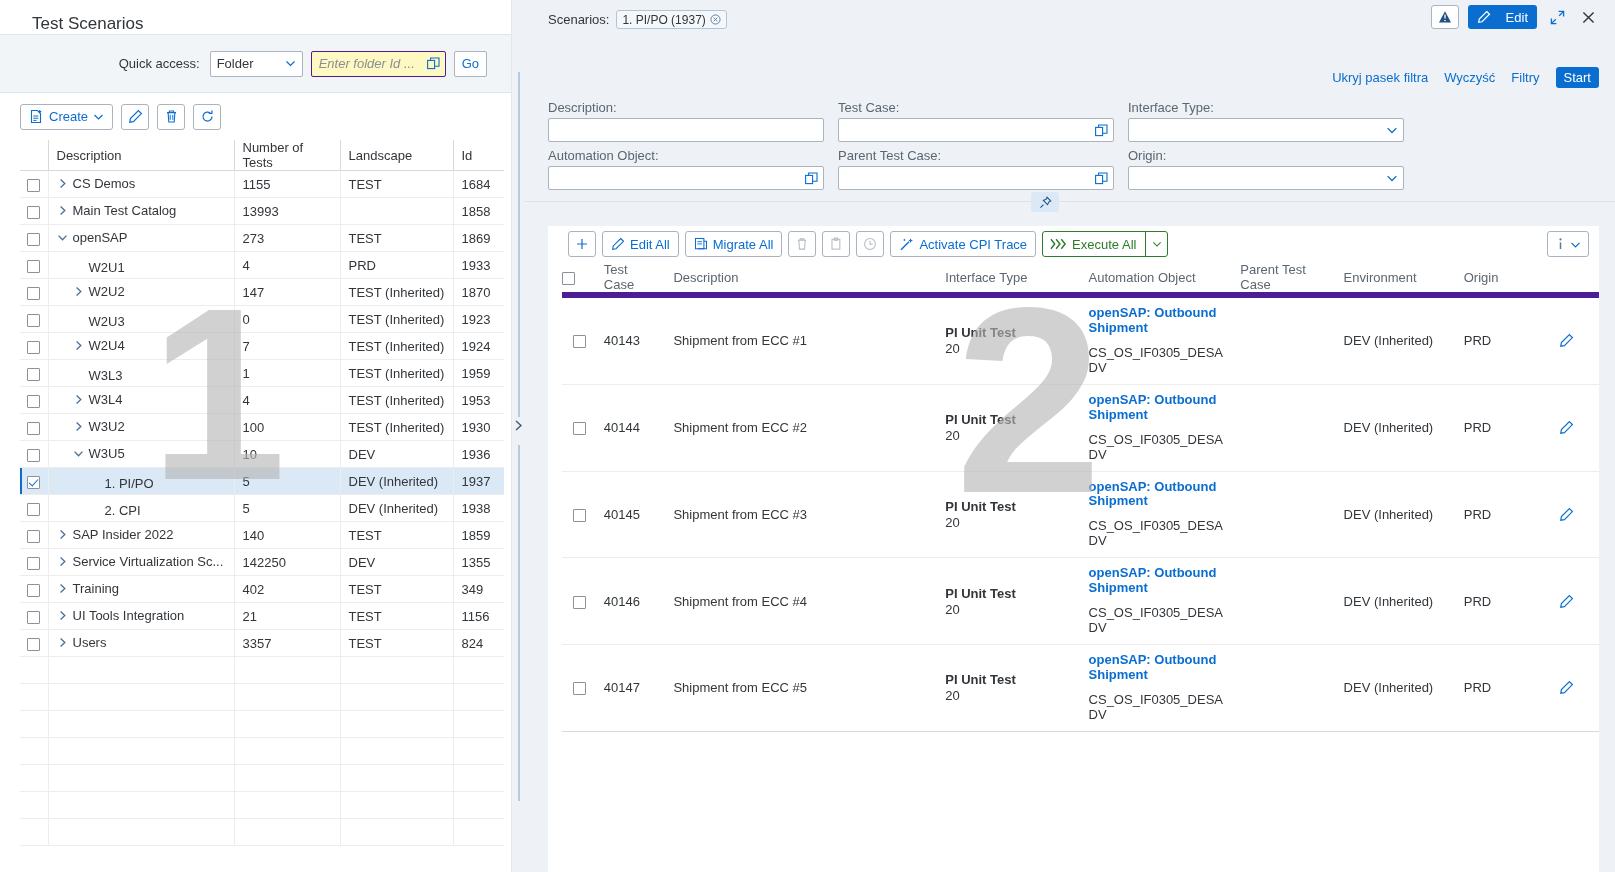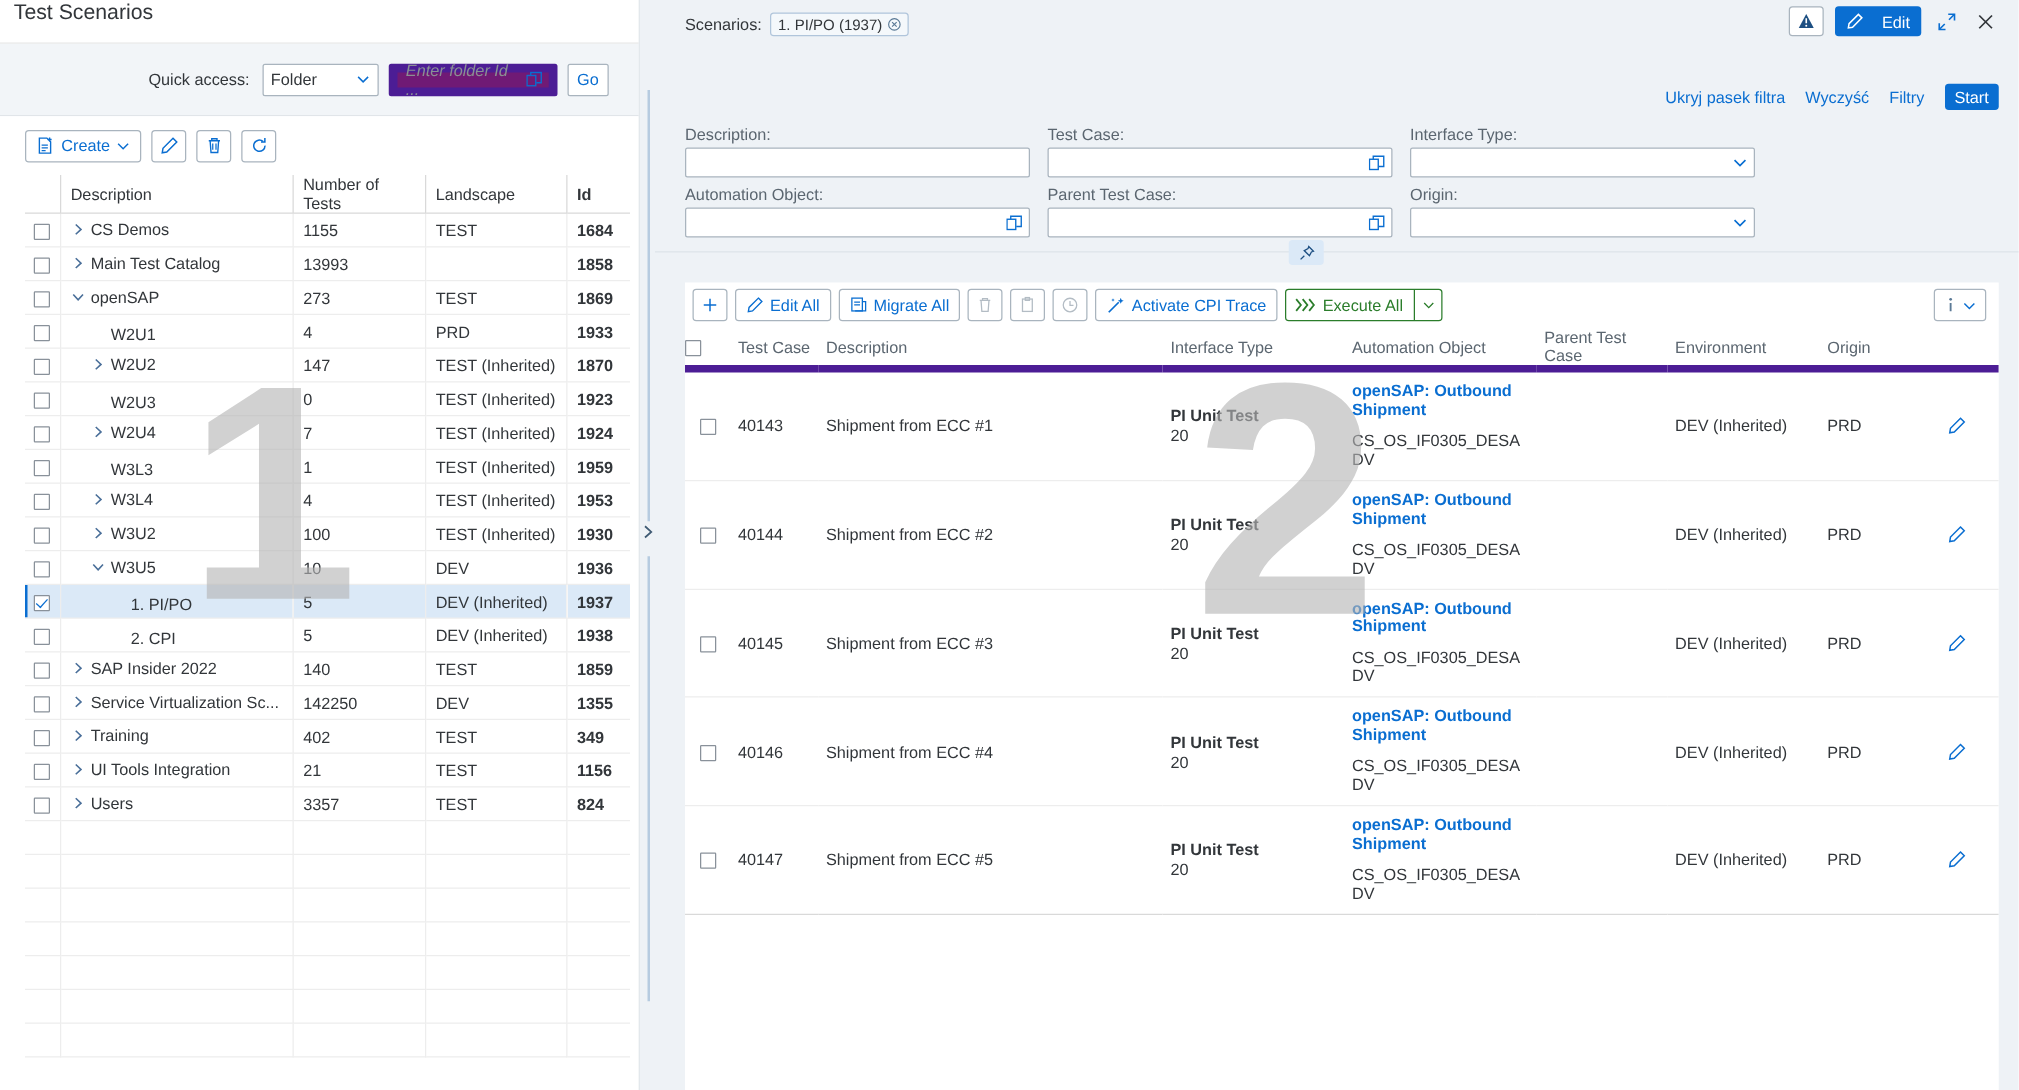--- a/index.html
+++ b/index.html
@@ -16,22 +16,22 @@
 
   
   .left-panel {
     width: 511px; height: 872px;
     background: #ffffff;
     position: relative;
     display: flex; flex-direction: column;
   }
   .left-title-bar {
     height: 35px;
-    display: flex; align-items: flex-start;
-    padding-left: 11px;
+    display: flex; align-items: flex-end;
+    padding-left: 32px;
     background: #ffffff;
     border-bottom: 1px solid #e5e5e5;
   }
   .left-title {
     font-size: 17px; color: #32363a; font-weight: 400;
   }
   .quick-access-bar {
     height: 58px;
     background: #f2f5f8;
     border-bottom: 1px solid #e1e5e9;
@@ -41,21 +41,21 @@
   .qa-label { font-size: 13px; color: #32363a; margin-right: 10px; }
   .qa-select {
     width: 93px; height: 26px;
     border: 1px solid #a9b4be; background: #fff; border-radius: 2px;
     display: flex; align-items: center; padding: 0 6px;
     font-size: 13px; color: #32363a;
     justify-content: space-between;
   }
   .qa-input {
     width: 135px; height: 26px; margin-left: 8px;
-    border: 7px solid #4c1d95; background: #701a75; border-radius: 2px;
+    border: 1px solid #4c1d95; background: #fef9c3; border-radius: 2px;
     display: flex; align-items: center; padding: 0 5px 0 7px;
     justify-content: space-between;
   }
   .qa-input .ph { font-size: 13px; color: #8a8f94; font-style: italic; }
   .qa-go {
     margin-left: 8px; height: 26px; min-width: 32px;
     border: 1px solid #a9b4be; border-radius: 2px; background: #fff;
     display: flex; align-items: center; justify-content: center;
     font-size: 13px; color: #0a6ed1; padding: 0 7px;
   }
@@ -86,21 +86,21 @@
   table.tree td {
     height: 27px; font-size: 13px; color: #32363a;
     padding: 0 8px; border-bottom: 1px solid #ededed;
     border-right: 1px solid #ededed;
     vertical-align: middle; overflow: hidden; white-space: nowrap;
   }
   table.tree th.c-chk, table.tree td.c-chk { width: 28px; padding: 0; text-align: center; border-right: 1px solid #ededed;}
   table.tree th.c-desc, table.tree td.c-desc { width: 186px; }
   table.tree th.c-num, table.tree td.c-num { width: 106px; }
   table.tree th.c-land, table.tree td.c-land { width: 113px; }
-  table.tree th.c-id, table.tree td.c-id { width: 51px; border-right: none; font-weight: bold; }
+  table.tree th.c-id, table.tree td.c-id { width: 51px; border-right: none; }
   table.tree th.c-chk { border-right: 1px solid #d9d9d9; }
   table.tree th.c-desc, table.tree th.c-num, table.tree th.c-land { border-right: 1px solid #d9d9d9; }
   tr.selected td { background: #dbe9f7; }
   tr.selected td:first-child { box-shadow: inset 2px 0 0 #0a6ed1; }
   .cb {
     width: 13px; height: 13px; border: 1px solid #89919a; background: #fff;
     display: inline-block; border-radius: 1px; position: relative; vertical-align: middle;
   }
   .cb.checked::after {
     content: ""; position: absolute; left: 3px; top: 0px;
@@ -187,20 +187,21 @@
     width: 28px; height: 20px; background: #dbe9f7; border-radius: 3px;
     display: flex; align-items: center; justify-content: center;
   }
 
   .table-card {
     margin: 3px 16px 0 24px;
     background: #fff;
     flex: 1;
     display: flex; flex-direction: column;
     overflow: hidden;
+    padding-left: 14px;
   }
   .tc-toolbar {
     height: 36px; display: flex; align-items: center; gap: 6px;
     padding: 0 10px 0 6px; position: relative;
   }
   .tc-toolbar .spacer { flex: 1; }
   .btn-exec {
     height: 26px; border: 1px solid #2b7d2b; border-radius: 3px; background: #fff;
     color: #2b7d2b; font-size: 13px; display: inline-flex; align-items: center;
   }

